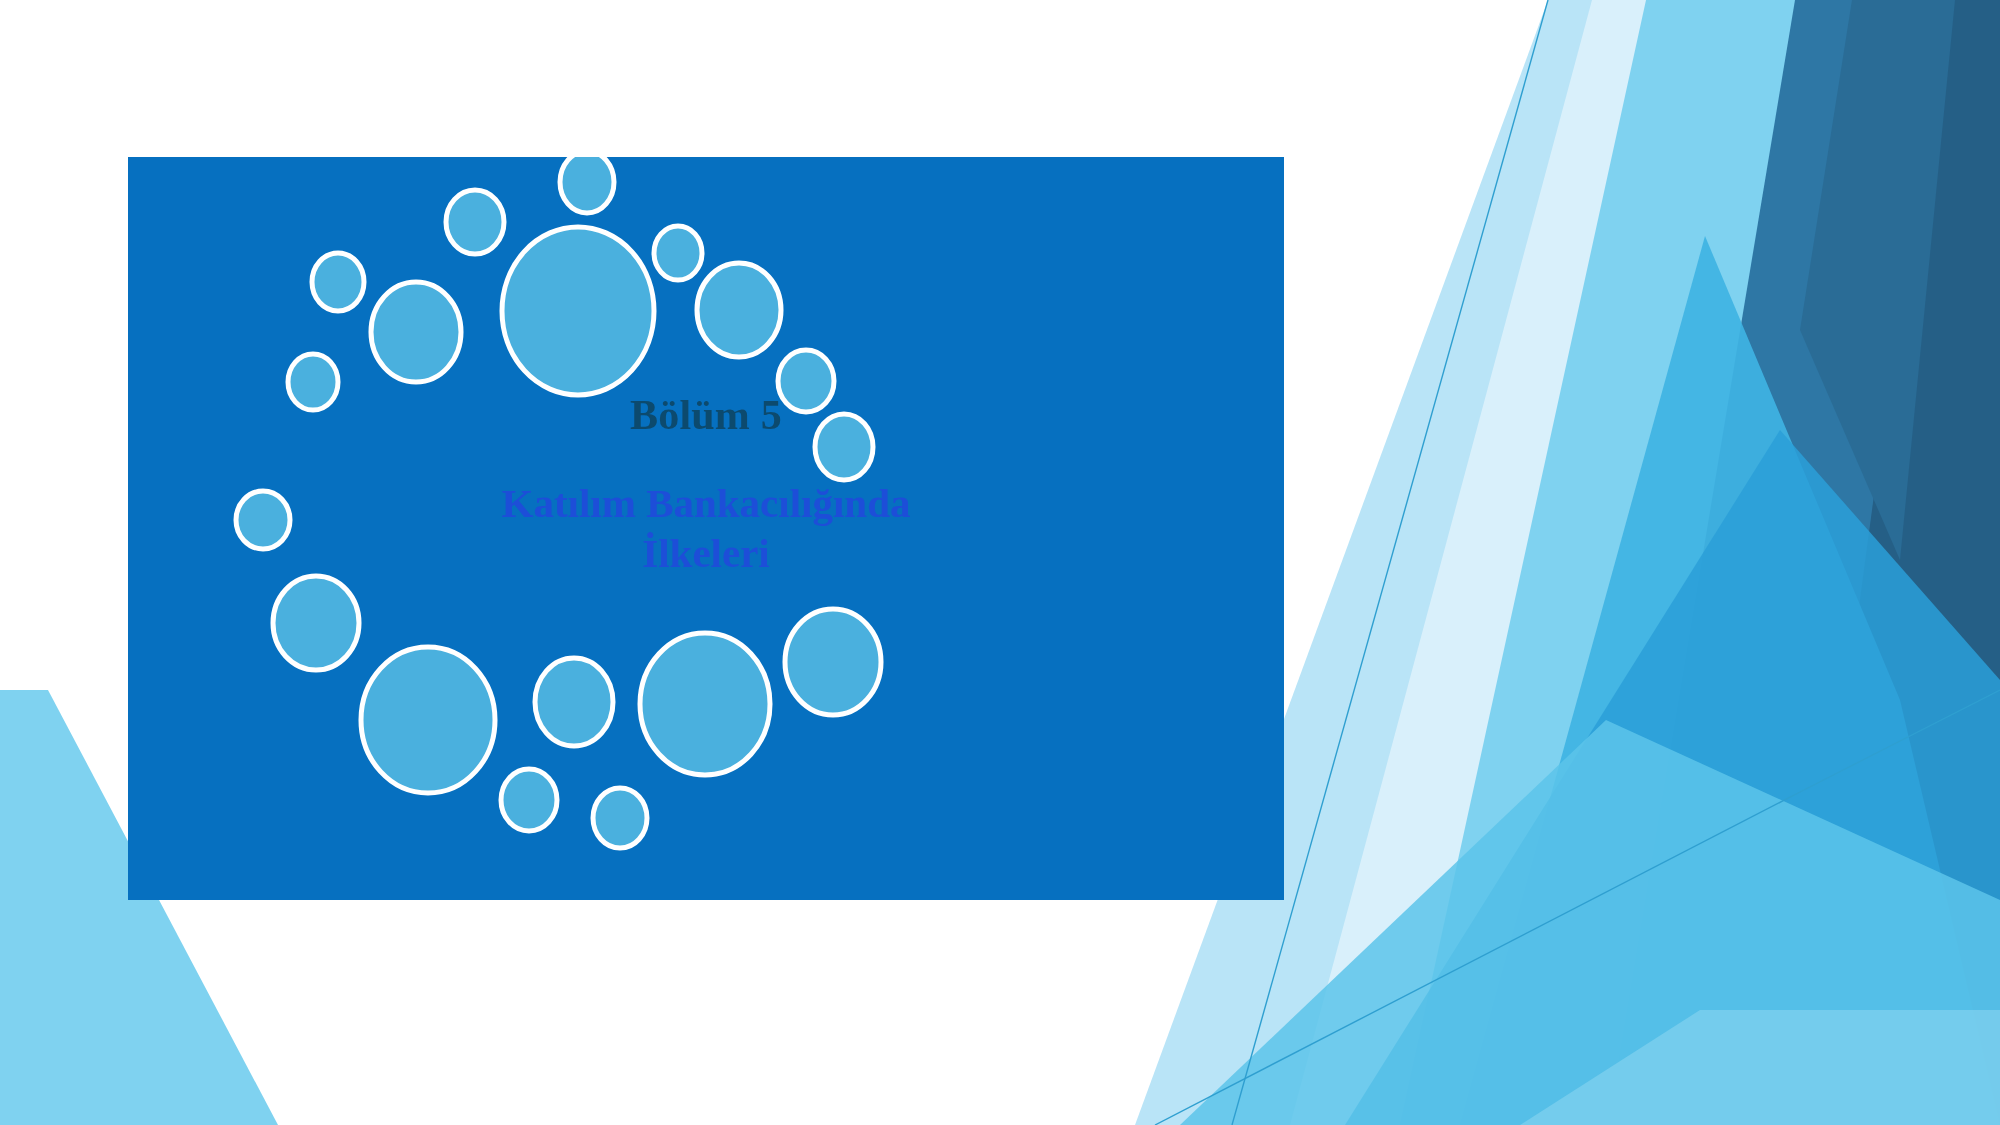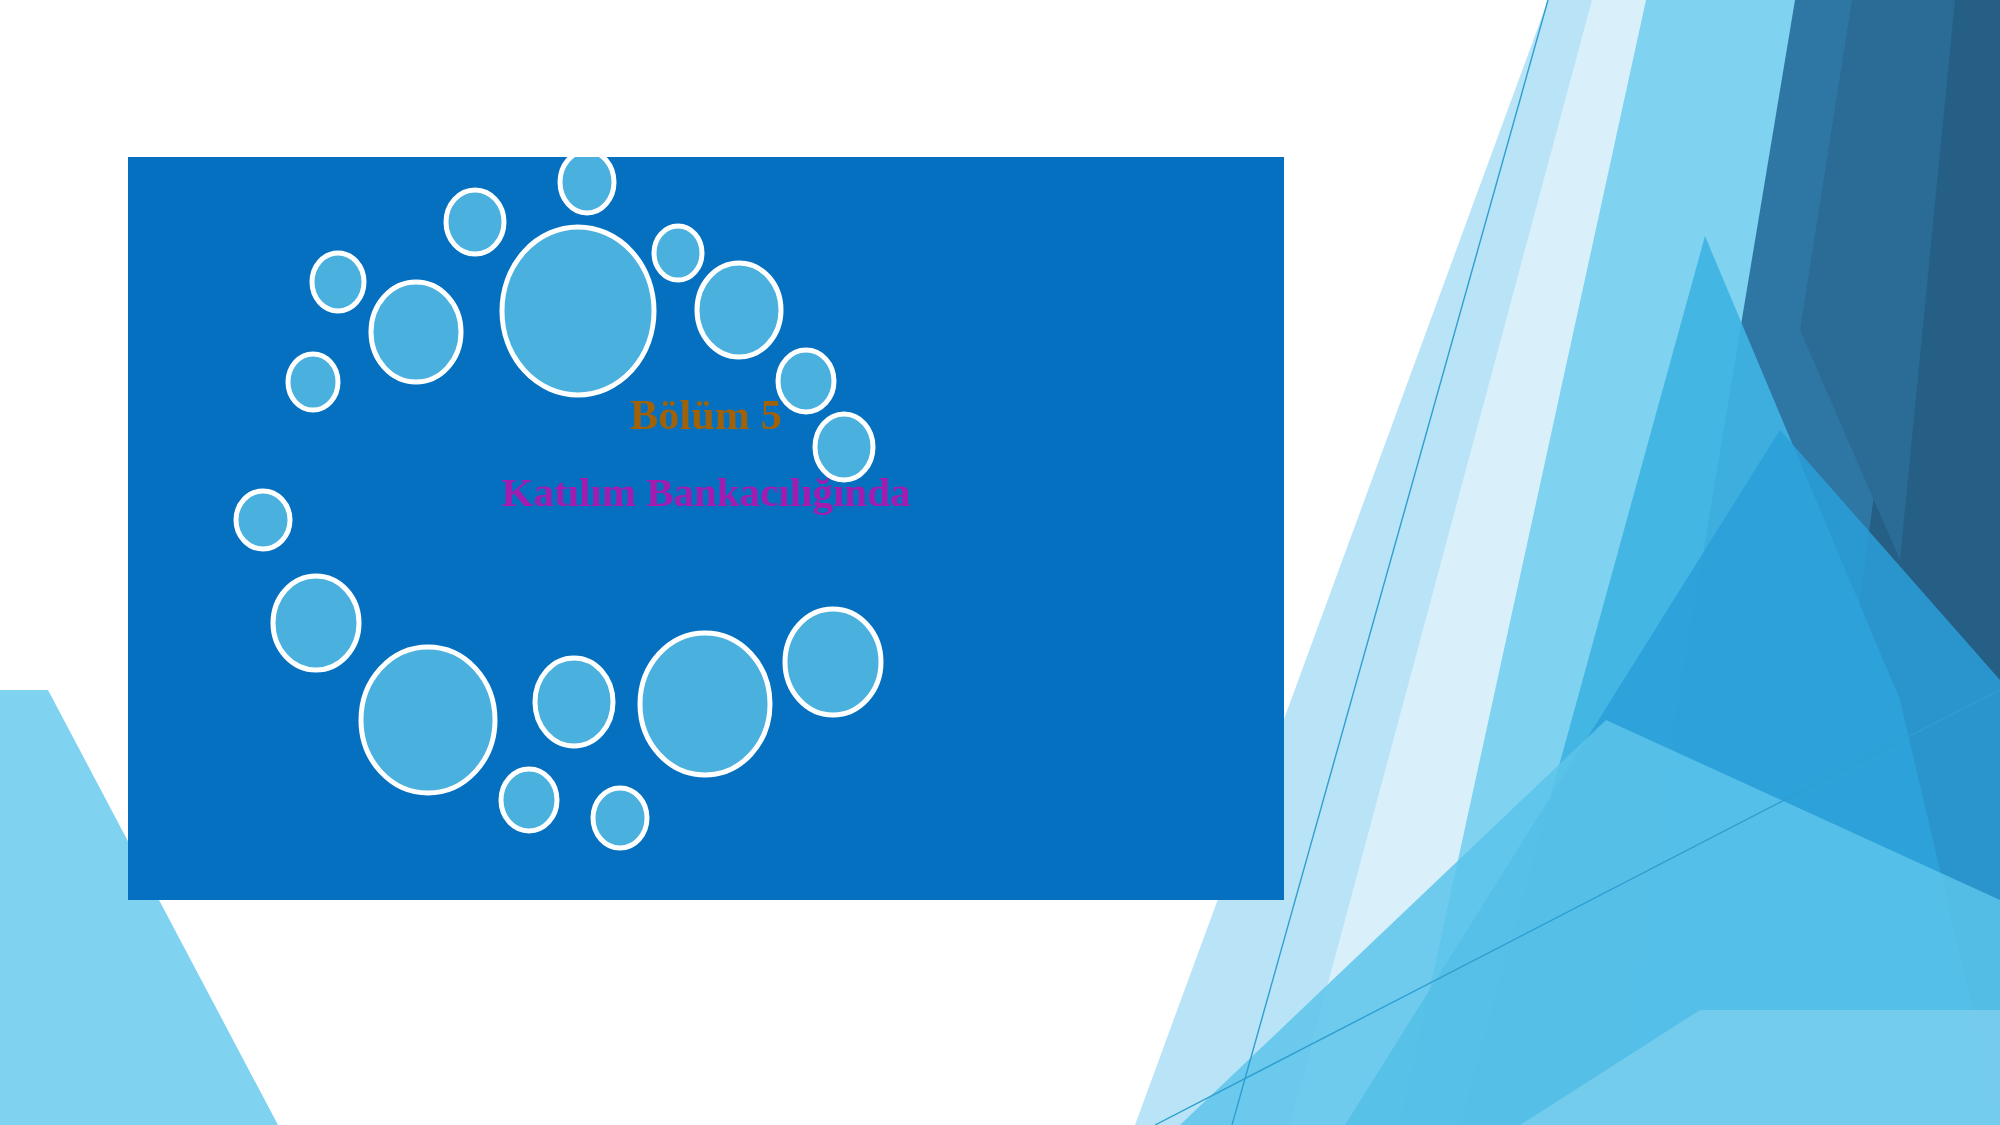--- a/index.html
+++ b/index.html
@@ -58,32 +58,32 @@
     width: 1156px;
     height: 743px;
     display: flex;
     flex-direction: column;
     align-items: center;
     justify-content: flex-start;
     pointer-events: none;
   }
   #title-line {
     margin-top: 236px;
-    color: #a16207;
+    color: #0c4a6e;
     font-weight: bold;
     font-size: 42px;
     line-height: 1.05;
     letter-spacing: 0.2px;
     text-align: center;
     white-space: nowrap;
   }
   #subtitle-block {
-    margin-top: 30px;
+    margin-top: 41px;
     width: 600px;
-    color: #a21caf;
+    color: #1d4ed8;
     font-weight: bold;
     font-size: 41px;
     line-height: 1.22;
     text-align: center;
   }
   .subtitle-line { display: block; }
 </style>
 </head>
 <body>
 
@@ -132,16 +132,17 @@
           <ellipse cx="401" cy="643" rx="28" ry="31"></ellipse>
           <ellipse cx="492" cy="661" rx="27" ry="30"></ellipse>
         </g>
     </svg>
   </div>
 
   <div id="text-block">
     <div id="title-line">Bölüm 5</div>
     <div id="subtitle-block">
       <span class="subtitle-line">Katılım Bankacılığında</span>
+      <span class="subtitle-line">İlkeleri</span>
     </div>
   </div>
 
 </div>
 
 </body></html>

